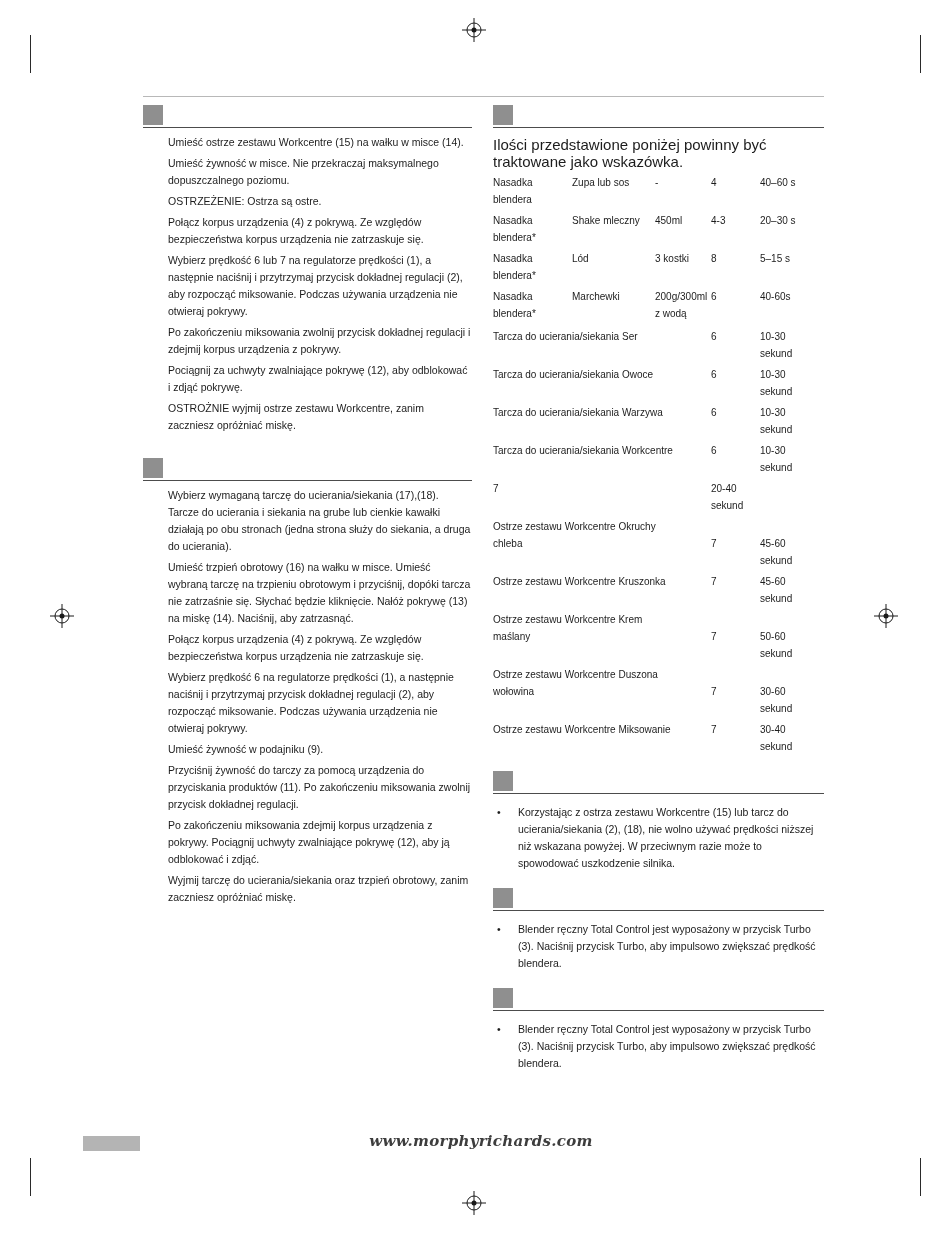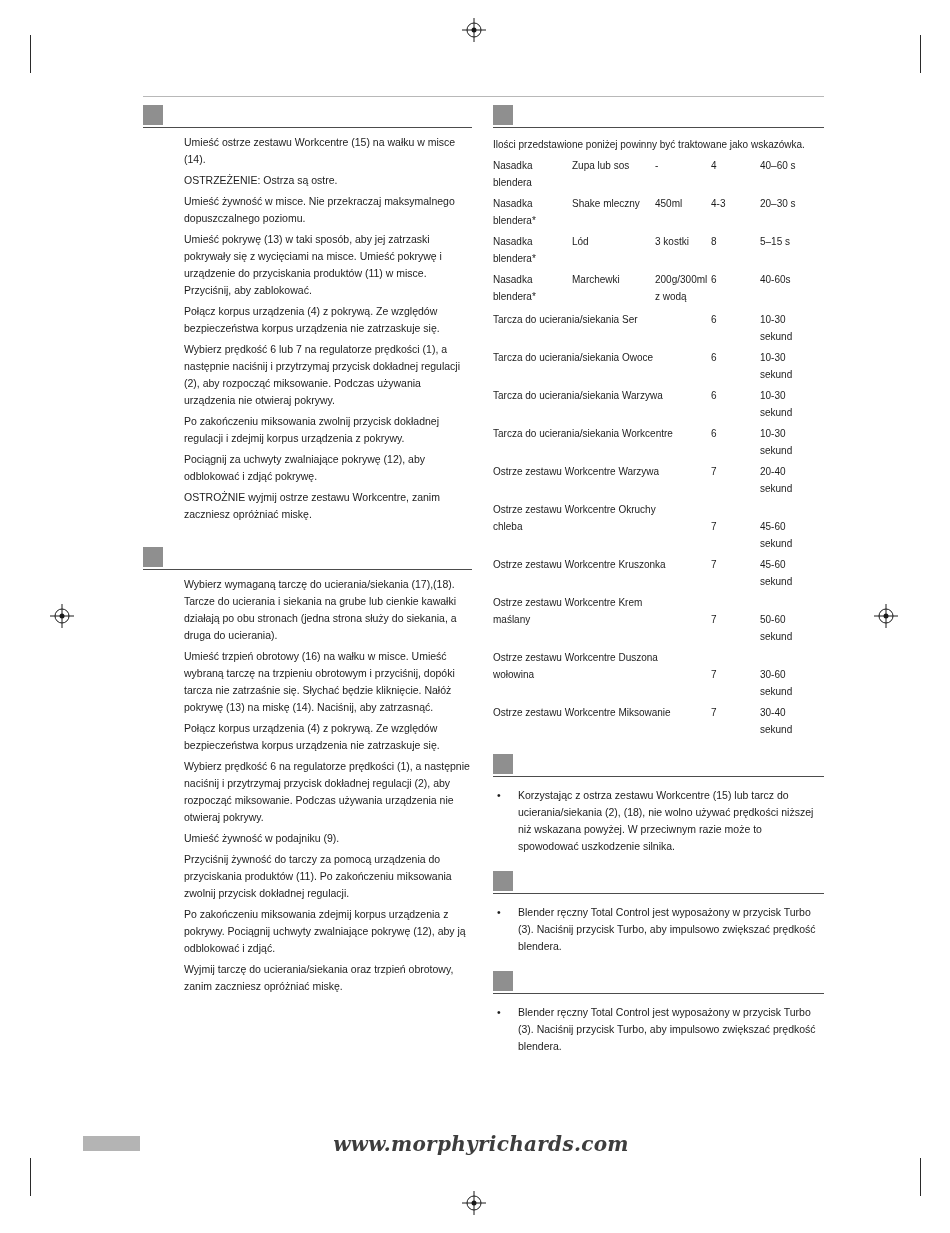--- a/index.html
+++ b/index.html
@@ -10,42 +10,42 @@
   .top-rule { position:absolute; left:143px; top:96px; width:681px; height:1px; background:#b8b8b8; }
 
   .col { position:absolute; top:105px; }
   .col-left  { left:143px; width:329px; }
   .col-right { left:493px; width:331px; }
 
   .sec-head { border-bottom:1.5px solid #4c4c4c; }
   .sq { width:20px; height:20px; background:#8f8f8f; margin-bottom:2px; }
 
   .sec-body { padding:6px 0 0 25px; font-size:10.5px; line-height:17px; }
-  .sec-body p { margin:0 0 4px 16px; }
+  .sec-body p { margin:0 0 4px 0; }
   .sec2 { margin-top:24px; }
 
-  .intro { padding-top:8px; font-size:10px; line-height:17px; }
+  .intro { padding-top:8px; font-size:15px; line-height:17px; }
 
   .tbl { margin-top:4px; font-size:10px; line-height:17px; }
   .trow { display:grid; margin-bottom:4px; }
   .t5 { grid-template-columns:79px 83px 56px 49px 64px; }
   .t3 { grid-template-columns:218px 49px 64px; }
   .c { white-space:pre-line; padding-right:4px; }
   .tunit { display:block; }
   .shift .cs { padding-top:17px; }
 
   .note-head { margin-top:16px; border-bottom:1.5px solid #4c4c4c; }
   .note { display:flex; margin-top:10px; font-size:10.5px; line-height:17px; }
   .bullet { width:25px; padding-left:4px; flex:none; }
   .note p { flex:1; }
 
   .gray-tab { position:absolute; left:83px; top:1136px; width:57px; height:15px; background:#b4b4b4; }
   .logo { position:absolute; left:12px; right:0; top:1132px; text-align:center;
           font-family:"DejaVu Serif", serif; font-style:italic; font-weight:bold;
-          font-size:20px; letter-spacing:0.3px; color:#3d3d3d; }
+          font-size:15px; letter-spacing:0.3px; color:#3d3d3d; }
 
   .reg { position:absolute; width:24px; height:24px; }
   .reg line, .reg circle { stroke:#1a1a1a; stroke-width:1; fill:none; }
   .reg .dot { fill:#1a1a1a; stroke:none; }
   .tick { position:absolute; width:1px; height:38px; background:#2a2a2a; }
 </style>
 </head>
 <body>
 
 <div class="page">
@@ -81,23 +81,22 @@
 
   <div class="top-rule"></div>
 
   <div class="col col-left">
 
     <div class="sec-head">
       <div class="sq"></div>
     </div>
     <div class="sec-body">
       <p>Umieść ostrze zestawu Workcentre (15) na wałku w misce (14).</p>
+      <p>Umieść żywność w misce. Nie przekraczaj maksymalnego dopuszczalnego poziomu.</p>
       <p>OSTRZEŻENIE: Ostrza są ostre.</p>
-      <p>Umieść żywność w misce. Nie przekraczaj maksymalnego dopuszczalnego poziomu.</p>
-      <p>Umieść pokrywę (13) w taki sposób, aby jej zatrzaski pokrywały się z wycięciami na misce. Umieść pokrywę i urządzenie do przyciskania produktów (11) w misce. Przyciśnij, aby zablokować.</p>
       <p>Połącz korpus urządzenia (4) z pokrywą. Ze względów bezpieczeństwa korpus urządzenia nie zatrzaskuje się.</p>
       <p>Wybierz prędkość 6 lub 7 na regulatorze prędkości (1), a następnie naciśnij i przytrzymaj przycisk dokładnej regulacji (2), aby rozpocząć miksowanie. Podczas używania urządzenia nie otwieraj pokrywy.</p>
       <p>Po zakończeniu miksowania zwolnij przycisk dokładnej regulacji i zdejmij korpus urządzenia z pokrywy.</p>
       <p>Pociągnij za uchwyty zwalniające pokrywę (12), aby odblokować i zdjąć pokrywę.</p>
       <p>OSTROŻNIE wyjmij ostrze zestawu Workcentre, zanim zaczniesz opróżniać miskę.</p>
     </div>
 
     <div class="sec-head sec2">
       <div class="sq"></div>
     </div>
@@ -166,21 +165,20 @@
         <div class="c">Tarcza do ucierania/siekania Warzywa</div>
         <div class="c cs">6</div>
         <div class="c cs"><span class="tval">10-30</span><span class="tunit">sekund</span></div>
       </div>
       <div class="trow t3">
         <div class="c">Tarcza do ucierania/siekania Workcentre</div>
         <div class="c cs">6</div>
         <div class="c cs"><span class="tval">10-30</span><span class="tunit">sekund</span></div>
       </div>
       <div class="trow t3">
-        <div class="c">Ostrze zestawu Workcentre Warzywa</div>
         <div class="c cs">7</div>
         <div class="c cs"><span class="tval">20-40</span><span class="tunit">sekund</span></div>
       </div>
       <div class="trow t3 shift">
         <div class="c">Ostrze zestawu Workcentre Okruchy
 chleba</div>
         <div class="c cs">7</div>
         <div class="c cs"><span class="tval">45-60</span><span class="tunit">sekund</span></div>
       </div>
       <div class="trow t3">

